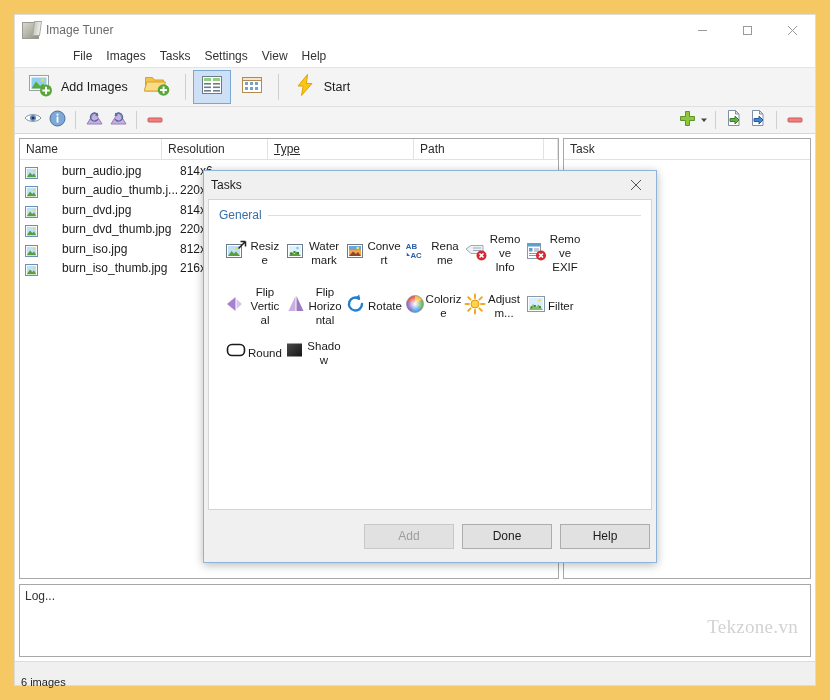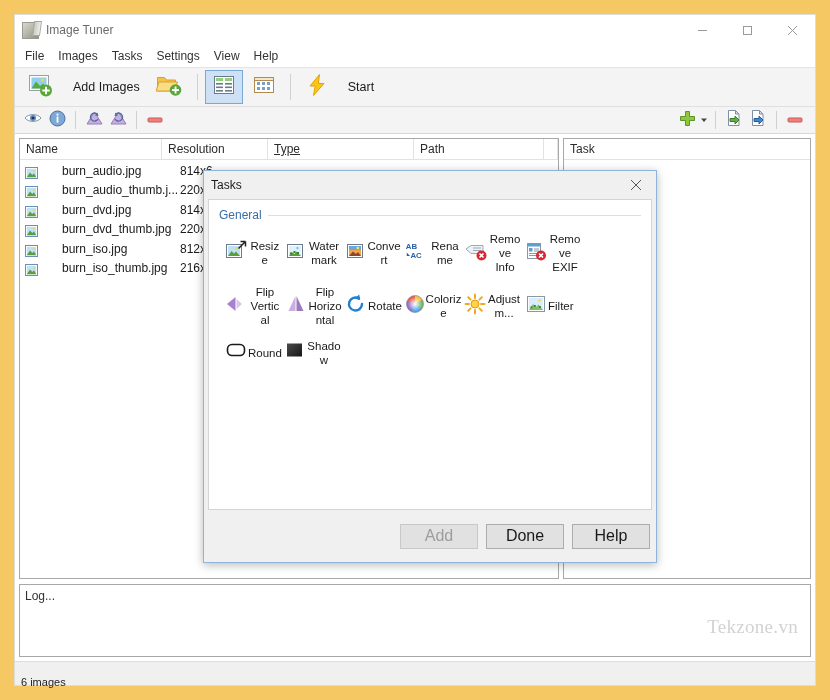--- a/index.html
+++ b/index.html
@@ -67,20 +67,21 @@
   .win-btn svg { display: block; }
 
   
   .menubar {
     height: 22px;
     display: flex;
     align-items: center;
     padding-left: 3px;
     flex: 0 0 auto;
     background: #fff;
+    margin-left: 48px;
   }
   .menu-item {
     font-size: 12px;
     color: #333;
     padding: 2px 7px;
     cursor: default;
   }
 
   
   .toolbar1 {
@@ -93,21 +94,21 @@
     padding-left: 6px;
     flex: 0 0 auto;
     gap: 2px;
   }
   .tb-btn {
     height: 34px;
     display: flex; align-items: center;
     padding: 0 6px;
     border: 1px solid transparent;
     cursor: default;
-    gap: 19px;
+    gap: 7px;
   }
   .tb-btn.active { background: #cde0f5; border: 1px solid #7aa8d4; }
   .tb-label { font-size: 12.5px; color: #1a1a1a; }
   .tb-sep {
     width: 1px; height: 26px;
     background: #D0D0D0;
     margin: 0 5px;
   }
 
   
@@ -306,24 +307,24 @@
   .dlg-footer {
     height: 52px;
     flex: 0 0 auto;
     display: flex;
     align-items: center;
     justify-content: flex-end;
     padding-right: 6px;
     gap: 8px;
   }
   .dlg-btn {
-    width: 78px; height: 25px;
+    width: 90px; height: 25px;
     background: #E1E1E1;
     border: 1px solid #ADADAD;
-    font-size: 16px;
+    font-size: 12px;
     color: #1a1a1a;
     display: flex; align-items: center; justify-content: center;
     cursor: default;
     font-family: "Liberation Sans", sans-serif;
   }
   .dlg-btn.disabled { color: #9d9d9d; background: #E1E1E1; border-color: #C8C8C8; }
 </style>
 </head>
 <body>
 

